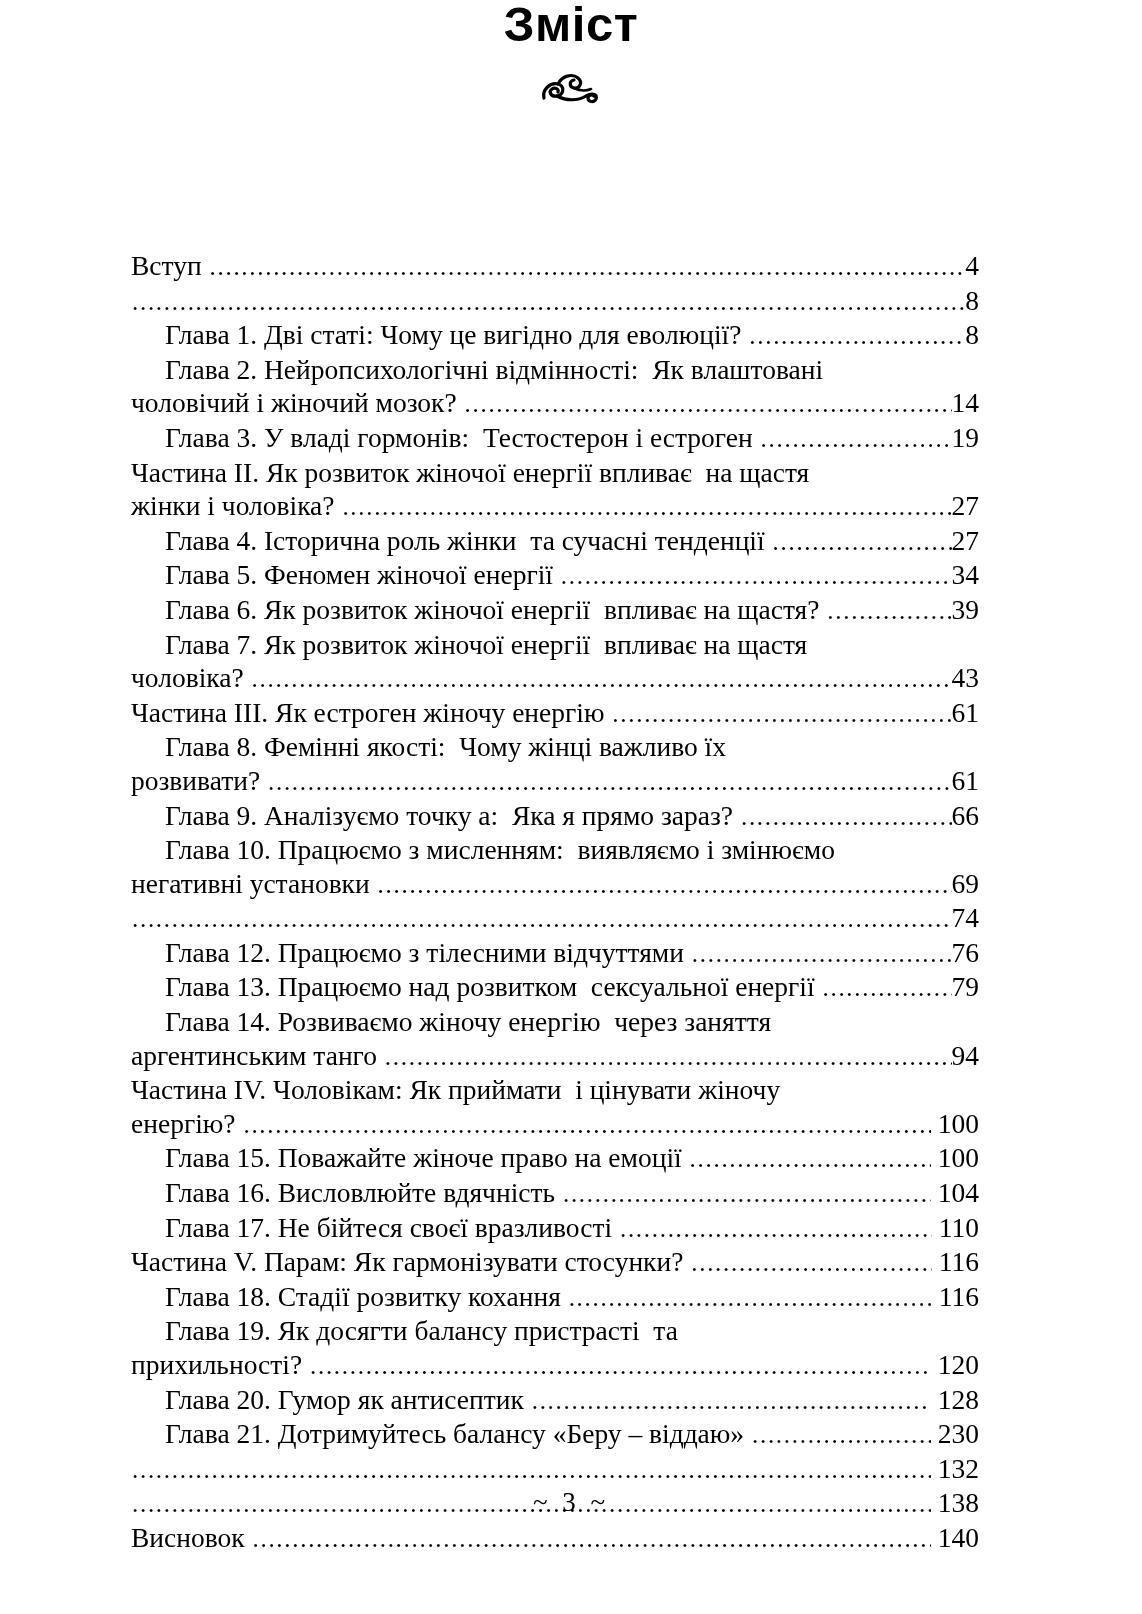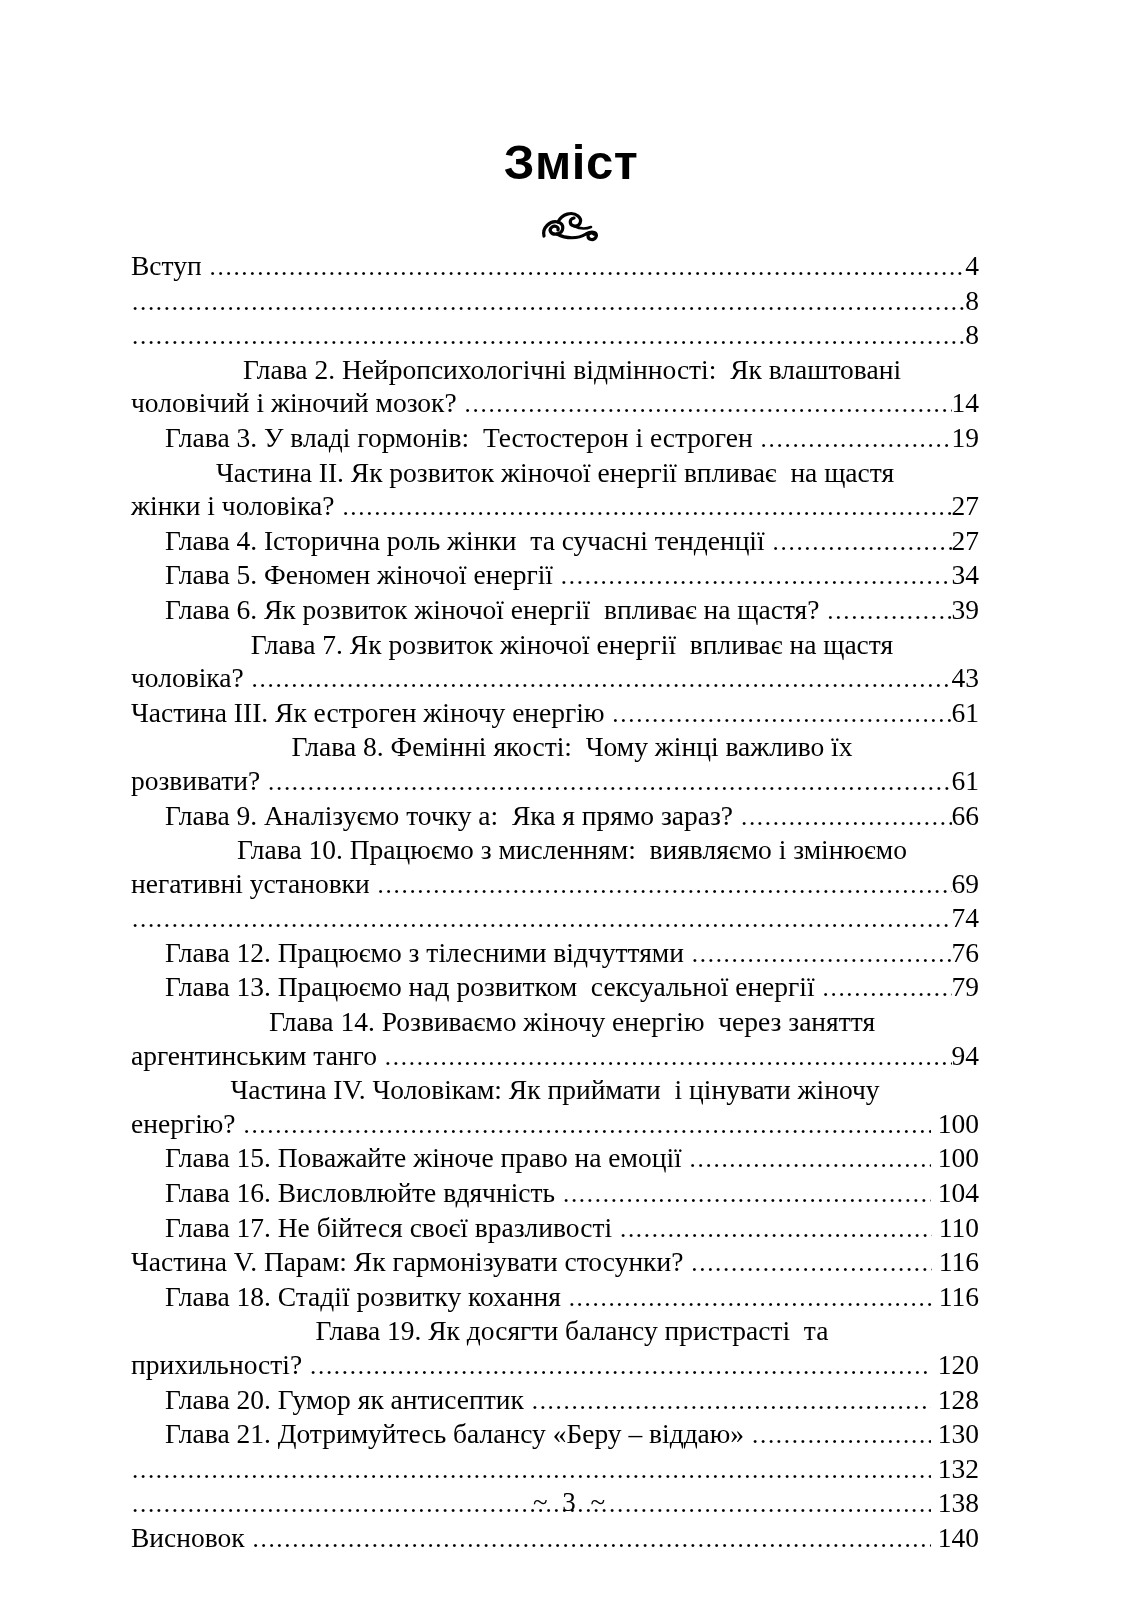--- a/index.html
+++ b/index.html
@@ -23,21 +23,20 @@
   }
 
   
   .title {
     text-align: center;
     font-family: "Liberation Sans", sans-serif;
     font-weight: bold;
     font-size: 49px;
     letter-spacing: 0.5px;
     margin: 0;
-    padding-top: 138px;
     line-height: 1;
   }
   .ornament {
     text-align: center;
     margin-top: 18px;
     height: 40px;
     line-height: 40px;
   }
   .ornament svg { display: inline-block; vertical-align: middle; }
 
@@ -78,21 +77,20 @@
     min-width: 0;
   }
   .lastline .llnum {
     flex: 0 0 auto;
     text-align: right;
     white-space: pre;
   }
   .firstline {
     display: block;
     white-space: pre-wrap;
-    text-align: center;
   }
   .ind { display: inline-block; width: 34px; }
 
   
   .footer {
     position: absolute;
     left: 0;
     right: 0;
     top: 1487px;
     text-align: center;
@@ -127,20 +125,21 @@
         </div>
       </li>
       <li class="toc-entry level-part">
         <div class="lastline">
           <span class="llfill">............................................................................................................................................................................................................................................................................................................</span>
           <span class="llnum">8</span>
         </div>
       </li>
       <li class="toc-entry level-chapter">
         <div class="lastline">
+          <span class="lltext"><span class="ind"></span>Глава 1. Дві статі: Чому це вигідно для еволюції? </span>
           <span class="llfill">............................................................................................................................................................................................................................................................................................................</span>
           <span class="llnum">8</span>
         </div>
       </li>
       <li class="toc-entry level-chapter">
         <div class="firstline"><span class="ind"></span>Глава 2. Нейропсихологічні відмінності:  Як влаштовані</div>
         <div class="lastline">
           <span class="lltext">чоловічий і жіночий мозок? </span>
           <span class="llfill">............................................................................................................................................................................................................................................................................................................</span>
           <span class="llnum">14</span>
@@ -303,21 +302,21 @@
         <div class="lastline">
           <span class="lltext"><span class="ind"></span>Глава 20. Гумор як антисептик </span>
           <span class="llfill">............................................................................................................................................................................................................................................................................................................</span>
           <span class="llnum"> 128</span>
         </div>
       </li>
       <li class="toc-entry level-chapter">
         <div class="lastline">
           <span class="lltext"><span class="ind"></span>Глава 21. Дотримуйтесь балансу «Беру – віддаю» </span>
           <span class="llfill">............................................................................................................................................................................................................................................................................................................</span>
-          <span class="llnum"> 130</span>
+          <span class="llnum"> 230</span>
         </div>
       </li>
       <li class="toc-entry level-chapter">
         <div class="lastline">
           <span class="llfill">............................................................................................................................................................................................................................................................................................................</span>
           <span class="llnum"> 132</span>
         </div>
       </li>
       <li class="toc-entry level-chapter">
         <div class="lastline">

